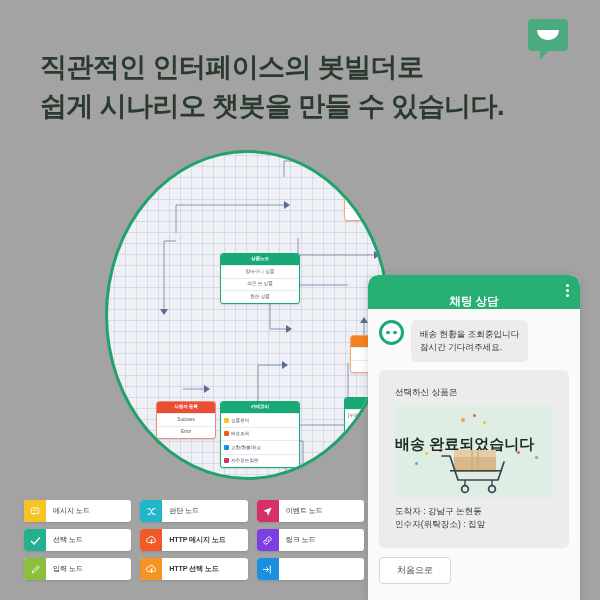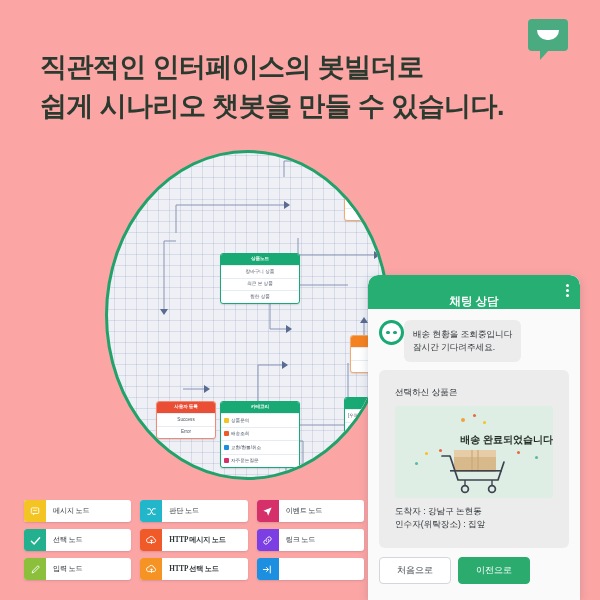--- a/index.html
+++ b/index.html
@@ -2,21 +2,21 @@
 <html><head>
 <meta charset="utf-8">
 <style>
   * { box-sizing: border-box; margin: 0; padding: 0; }
   html, body {
     width: 600px; height: 600px;
     font-family: "Liberation Sans", "DejaVu Sans", sans-serif;
     background: #e3e6ee;
     overflow: hidden;
   }
-  #page { position: relative; width: 600px; height: 600px; background: #fca5a5; }
+  #page { position: relative; width: 600px; height: 600px; background: #a3a3a3; }
 
   
   .logo-wrap { position: absolute; left: 528px; top: 19px; width: 44px; height: 44px; }
   .logo-bubble {
     width: 40px; height: 32px; background: #4aab80; border-radius: 4px;
     position: relative;
   }
   .logo-bubble:after {
     content: ""; position: absolute; left: 12px; top: 31px;
     border-left: 0 solid transparent; border-right: 9px solid transparent;
@@ -91,21 +91,21 @@
   .chat-hd {
     height: 34px; background: #27ae72; color: #fff;
     display: flex; align-items: flex-end; justify-content: center;
     font-size: 11.5px; font-weight: bold; position: relative;
     border-radius: 10px 10px 0 0;
   }
   .kebab { position: absolute; right: 11px; top: 9px; width: 3px; }
   .kebab i { display: block; width: 3px; height: 3px; border-radius: 50%; background: #fff; margin-bottom: 2px; }
 
   .chat-body { padding: 11px 11px 0 11px; }
-  .msg-row { display: flex; align-items: flex-start; }
+  .msg-row { display: flex; gap: 7px; align-items: flex-start; }
   .avatar {
     flex: 0 0 auto; width: 25px; height: 25px; border-radius: 50%;
     border: 3px solid #19a974; background: #fff; position: relative;
   }
   .avatar .eye {
     position: absolute; top: 8px; width: 3.4px; height: 3.4px;
     border-radius: 50%; background: #19a974;
   }
   .avatar .eye.a { left: 4.2px; }
   .avatar .eye.b { right: 4.2px; }
@@ -117,22 +117,22 @@
     margin: 8px 0 0 0; background: #ececec; border-radius: 6px;
     padding: 16px; font-size: 8.6px; line-height: 1.55; color: #2f3438;
   }
   .card .strong { font-weight: bold; }
   .card .u { font-weight: bold; text-decoration: underline; }
   .promo {
     margin: 7px 0; background: #dfeee4; border-radius: 3px;
     height: 92px; position: relative; overflow: hidden;
   }
   .promo-title {
-    position: absolute; top: 26px; left: 0; right: 0; text-align: right;
-    font-size: 10px; font-weight: bold; color: #1f2a24;
+    position: absolute; top: 26px; left: 0; right: 0; text-align: left;
+    font-size: 15px; font-weight: bold; color: #1f2a24;
   }
   .confetti { position: absolute; width: 3px; height: 3px; border-radius: 50%; }
   .cart-svg { position: absolute; left: 50%; transform: translateX(-50%); top: 42px; }
   .foot { margin-top: 4px; }
   .btns { display: flex; gap: 7px; padding: 9px 11px 0 11px; }
   .btn {
     font-size: 9px; padding: 6px 0; border-radius: 4px; width: 72px;
     text-align: center; cursor: pointer;
   }
   .btn.ghost { background: #fff; border: 1px solid #d3d6db; color: #3a4046; }
@@ -148,21 +148,21 @@
     display: flex; align-items: stretch; height: 22px;
     background: #fff; border-radius: 3px; overflow: hidden;
     box-shadow: 0 1px 2px rgba(40,50,80,.16);
   }
   .leg .sw {
     flex: 0 0 22px; display: flex; align-items: center; justify-content: center;
     color: #fff;
   }
   .leg .tx {
     flex: 1; display: flex; align-items: center; padding-left: 7px;
-    font-size: 7.2px; color: #2f3438; letter-spacing: -.2px; white-space: nowrap; font-family: Liberation Serif, serif;
+    font-size: 7.2px; color: #2f3438; letter-spacing: -.2px; white-space: nowrap;
   }
   .leg .tx.bold { font-weight: bold; }
   .leg svg { display: block; }
 </style>
 </head>
 <body>
 
 <div id="page">
 
   <div class="logo-wrap">
@@ -306,21 +306,20 @@
           </svg>
         </div>
 
         <div class="foot">도착자 : 강남구 논현동</div>
         <div>인수자(위탁장소) : 집앞</div>
       </div>
     </div>
 
     <div class="btns">
       <div class="btn ghost">처음으로</div>
-      <div class="btn solid">이전으로</div>
     </div>
   </div>
 
   <div class="legend">
 
     <div class="leg">
       <span class="sw" style="background:#f3c423">
         <svg width="10" height="10" viewBox="0 0 16 16">
             <rect x="2" y="3" width="12" height="9" rx="1.5" fill="none" stroke="#fff" stroke-width="1.4"></rect>
             <path d="M5 12 L5 15 L8 12" fill="#fff"></path>

